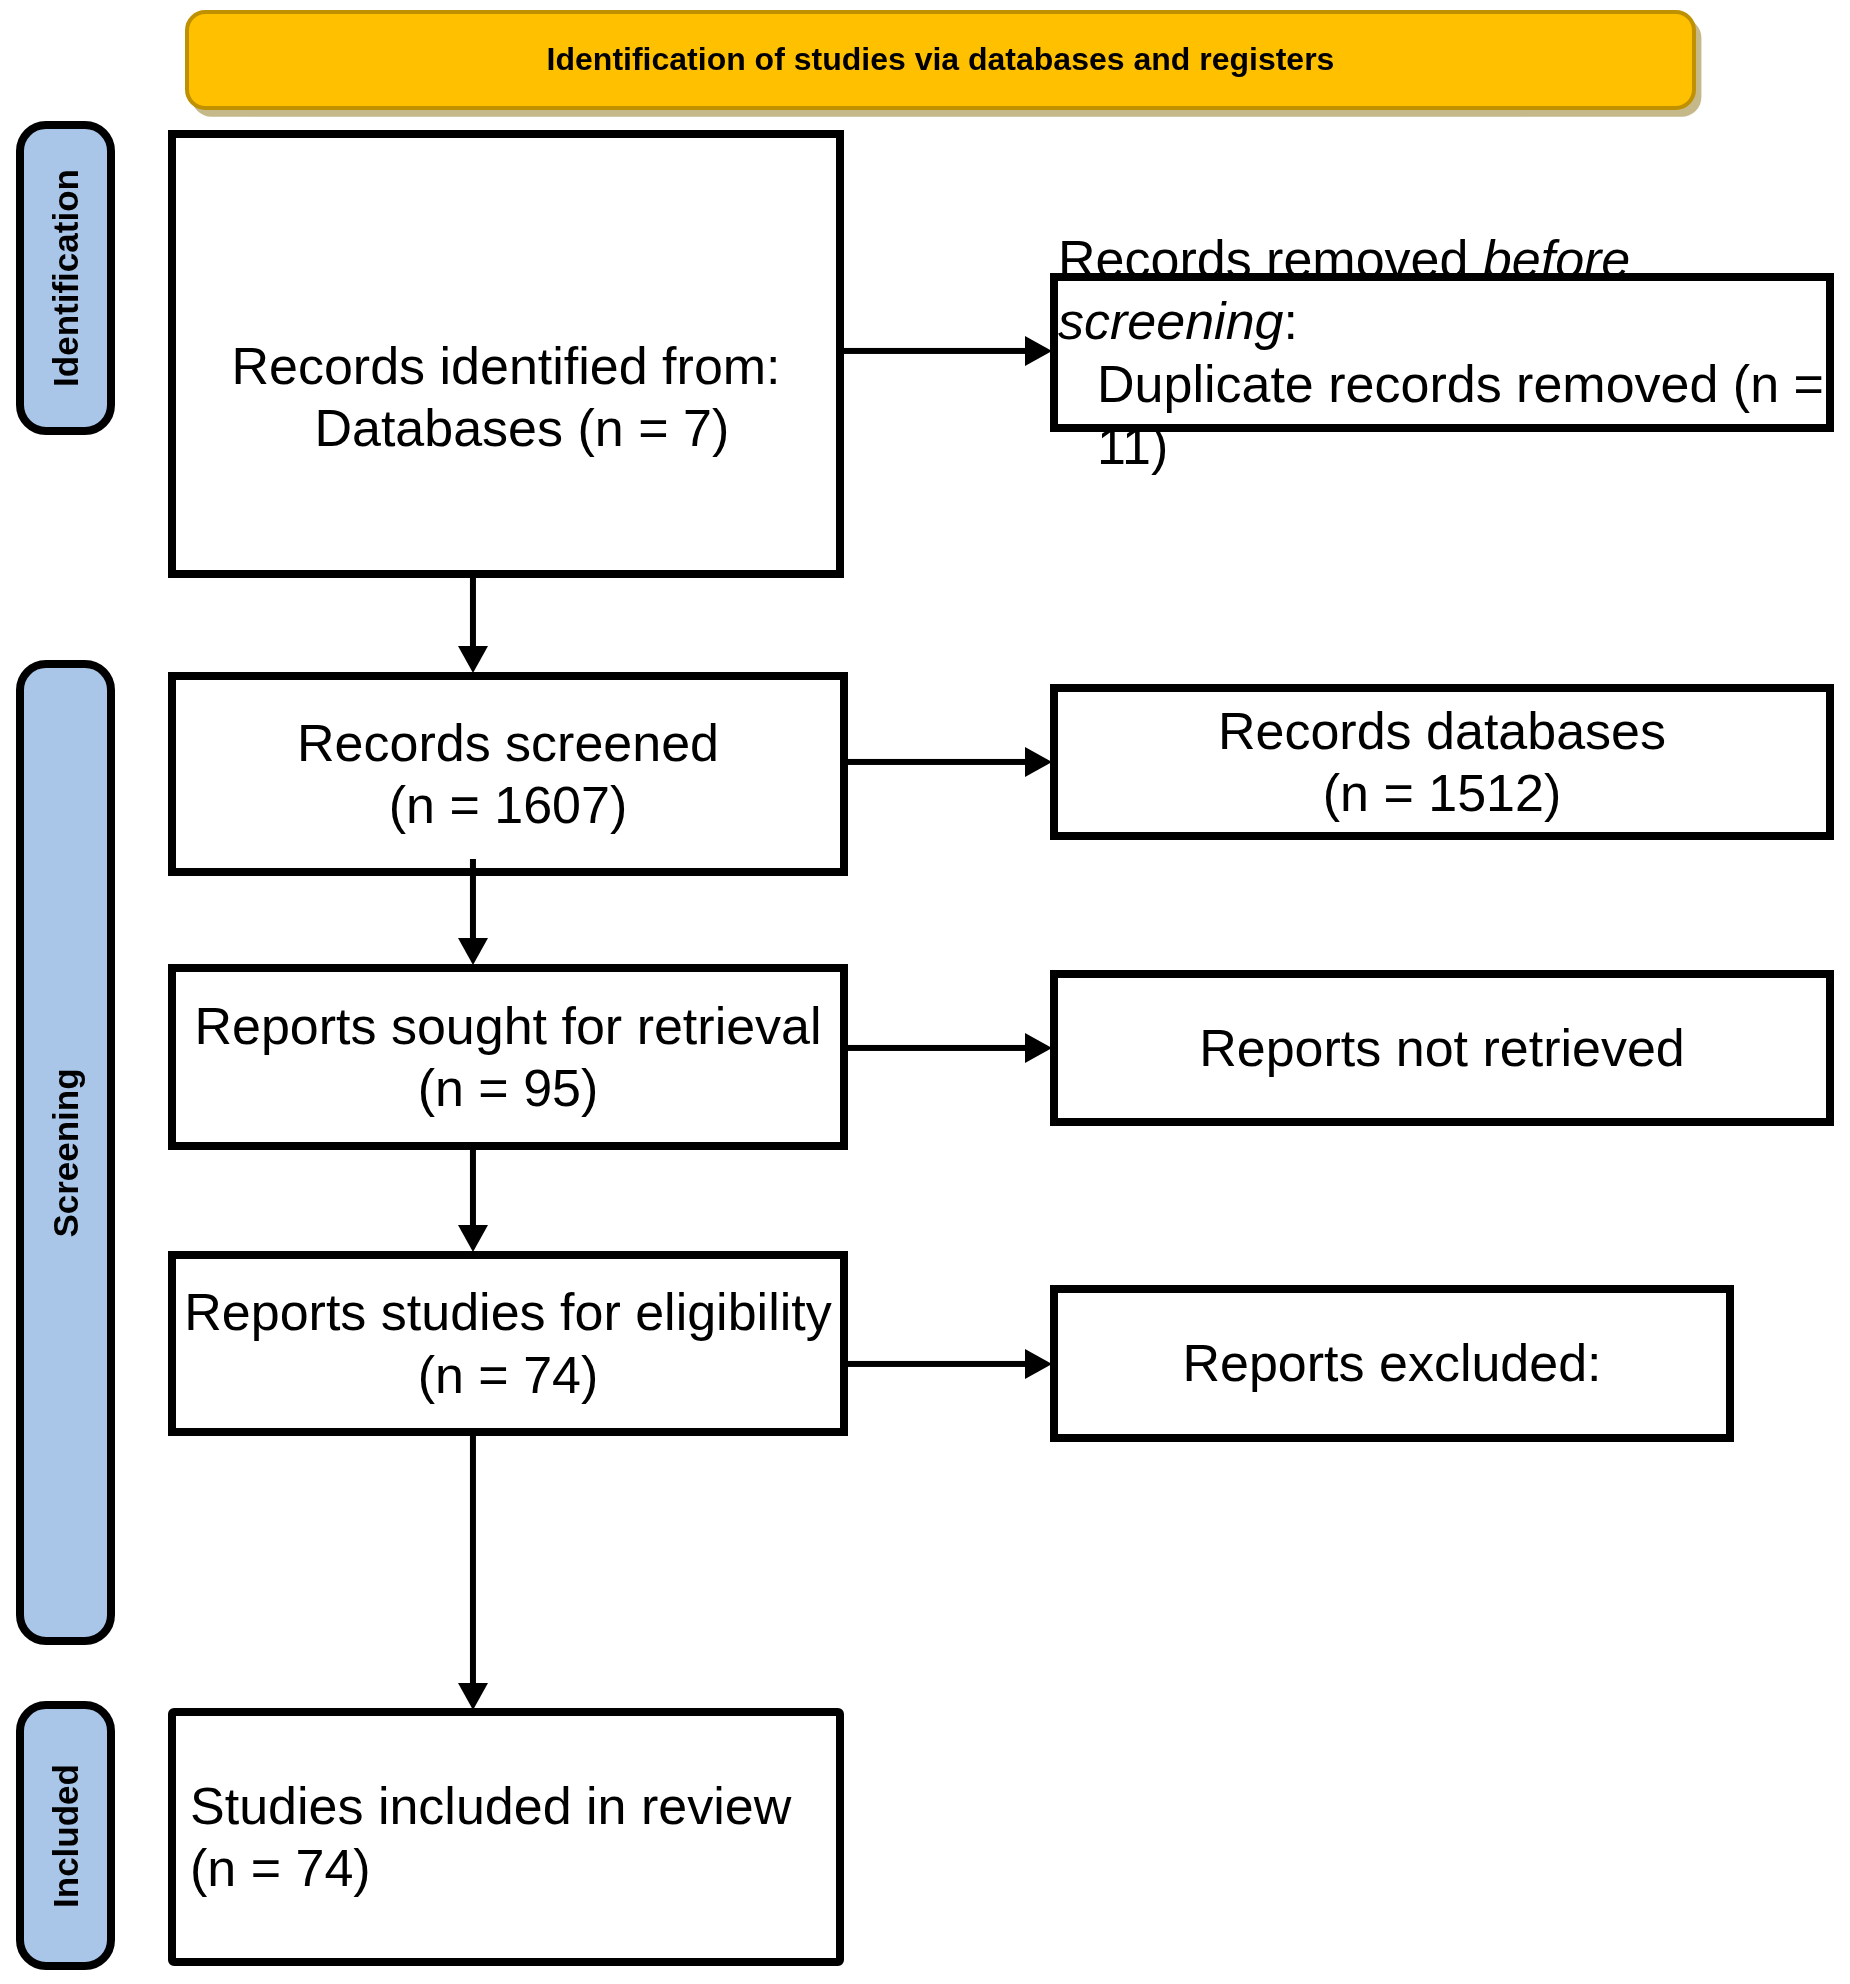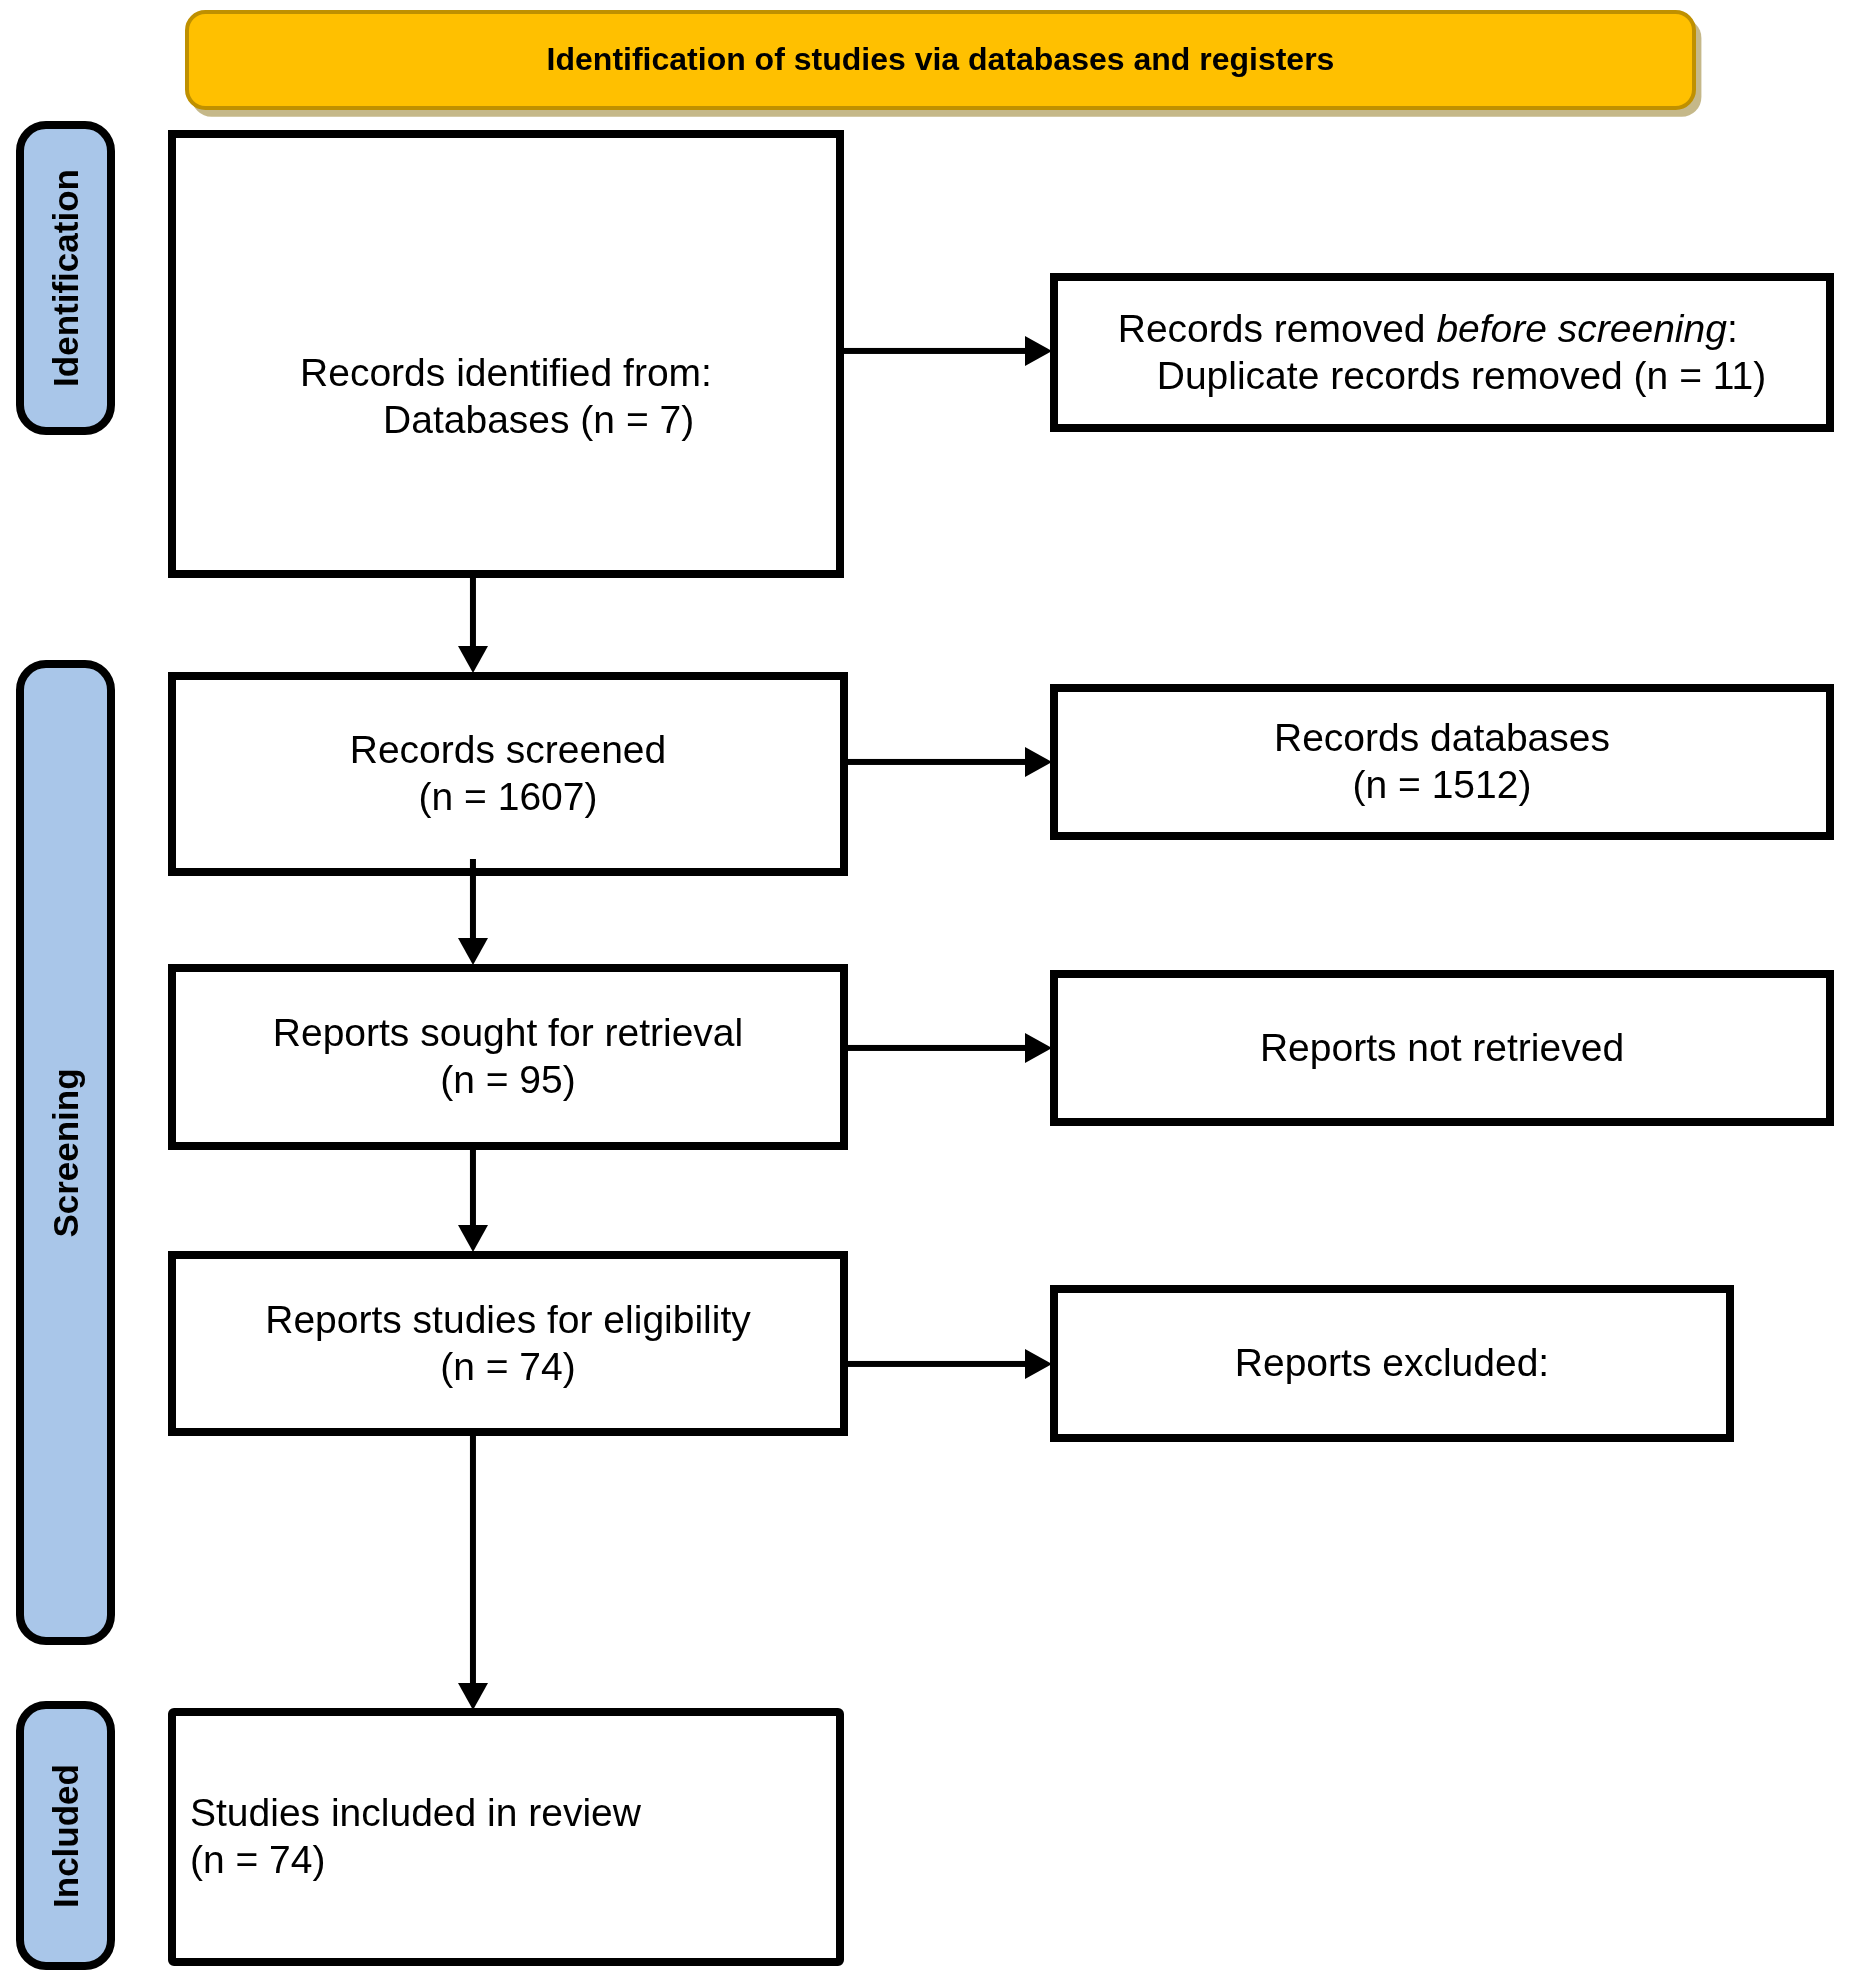--- a/index.html
+++ b/index.html
@@ -68,21 +68,21 @@
 
   
   .fbox {
     position: absolute;
     box-sizing: border-box;
     background: var(--box-fill);
     border: 8.1px solid var(--box-border);
     display: flex;
     align-items: center;
     justify-content: center;
-    font-size: 39px;
+    font-size: 52px;
     line-height: 1.2;
   }
   .fbox .content { text-align: center; }
   .it { font-style: italic; }
 
   #box-records-identified { left: 168px;  top: 130px;  width: 676px;  height: 448px; }
   #box-records-identified .content { text-align: left; padding-top: 86px; }
   #box-records-identified .l2 { padding-left: 83px; }
 
   #box-records-removed { left: 1050px; top: 273px; width: 784px; height: 159px; }

